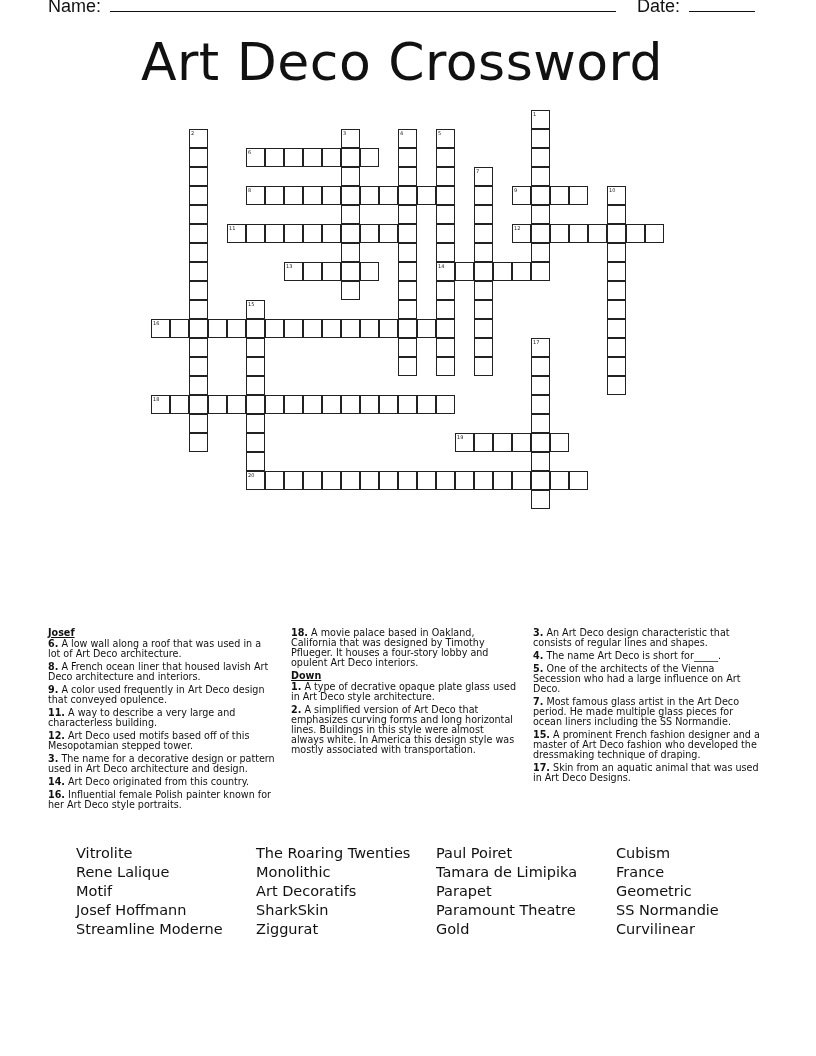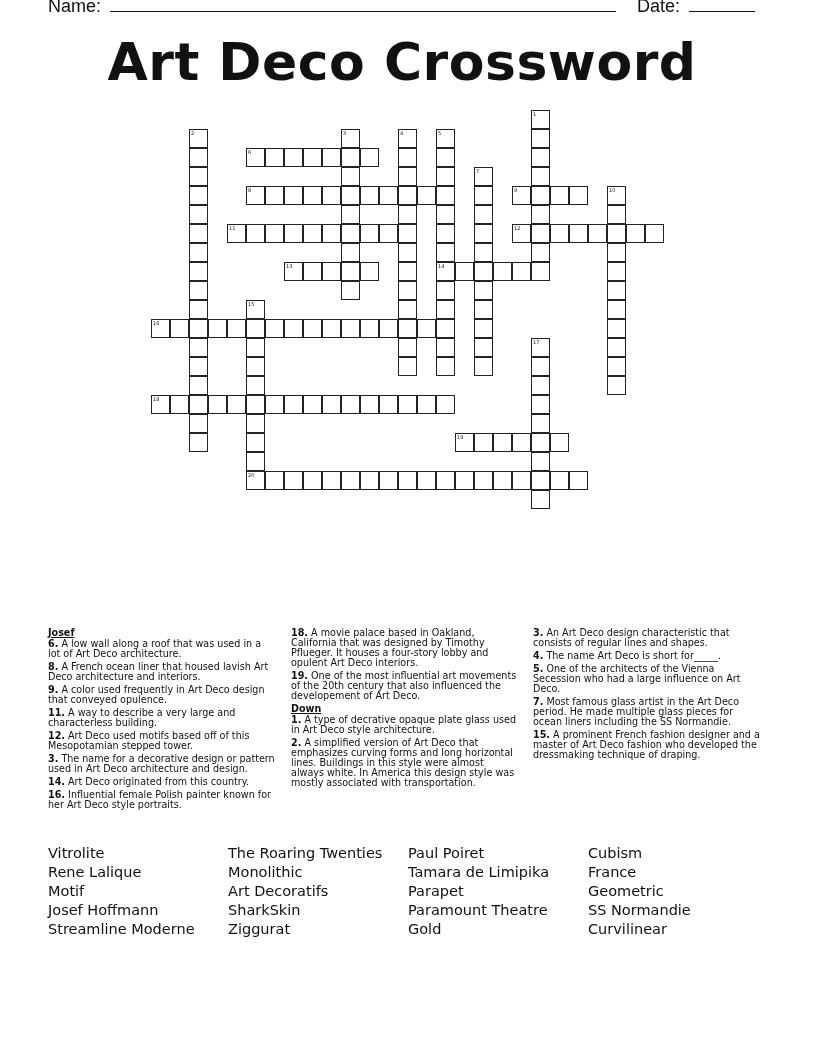--- a/index.html
+++ b/index.html
@@ -1,32 +1,32 @@
 <!DOCTYPE html>
 <html><head>
 <meta charset="utf-8">
 <style>
   html, body { margin:0; padding:0; background:#fff; }
   body { width:816px; height:1056px; position:relative; overflow:hidden; font-family:"Liberation Sans", sans-serif; color:#111; }
   .header-line { position:absolute; top:-4px; left:48px; font-size:18px; font-family:"Liberation Sans", sans-serif; white-space:nowrap; }
   .header-line .blank { display:inline-block; border-bottom:1px solid #111; height:14px; vertical-align:baseline; }
-  .title { position:absolute; top:32px; left:0; width:804px; text-align:center; font-size:52px; font-family:"DejaVu Sans", sans-serif; font-weight:700; letter-spacing:0.5px; }
+  .title { position:absolute; top:32px; left:0; width:804px; text-align:center; font-size:52px; font-family:"DejaVu Sans", sans-serif; font-weight:400; letter-spacing:0.5px; }
   #grid { position:absolute; left:0; top:0; }
   .cell { position:absolute; width:19px; height:19px; box-sizing:border-box; border:1.4px solid #222; background:#fff; }
   .cell .num { position:absolute; top:0px; left:1px; font-size:5px; line-height:6px; font-family:"DejaVu Sans", sans-serif; color:#222; }
   .clues { position:absolute; top:628px; font-family:"DejaVu Sans", sans-serif; font-size:9.6px; line-height:10px; }
   .clues .hdr { font-weight:bold; text-decoration:underline; margin-bottom:1px; }
   .clues .clue { margin-bottom:3px; }
   .clues .clue b { font-weight:bold; }
   .col1 { left:48px; width:228px; }
   .col2 { left:291px; width:228px; }
   .col3 { left:533px; width:228px; }
   .wordbank { position:absolute; top:844px; left:48px; font-family:"DejaVu Sans", sans-serif; font-size:14.5px; }
   .wordbank .hdr { font-weight:bold; text-decoration:underline; margin-bottom:2px; }
-  .wb-grid { display:grid; grid-template-columns:180px 180px 180px 180px; row-gap:1px; }
+  .wb-grid { display:grid; grid-template-columns:180px 180px 180px 180px; row-gap:1px;margin-left:28px; }
   .wb-grid div { line-height:18px; white-space:nowrap; }
 </style>
 </head>
 <body>
 
 <div class="header-line">
   <span>Name:</span>
   <span class="blank" style="width:506px;margin-left:4px;"></span>
   <span style="margin-left:16px;">Date:</span>
   <span class="blank" style="width:66px;margin-left:4px;"></span>
@@ -273,35 +273,35 @@
       <div class="clue"><b>11.</b><span> A way to describe a very large and characterless building.</span></div>
       <div class="clue"><b>12.</b><span> Art Deco used motifs based off of this Mesopotamian stepped tower.</span></div>
       <div class="clue"><b>3.</b><span> The name for a decorative design or pattern used in Art Deco architecture and design.</span></div>
       <div class="clue"><b>14.</b><span> Art Deco originated from this country.</span></div>
       <div class="clue"><b>16.</b><span> Influential female Polish painter known for her Art Deco style portraits.</span></div>
     </div>
 </div>
 <div class="clues col2">
   <div id="clue-col2a">
       <div class="clue"><b>18.</b><span> A movie palace based in Oakland, California that was designed by Timothy Pflueger. It houses a four-story lobby and opulent Art Deco interiors.</span></div>
-      <div class="clue"><b>19.</b><span> One of the most influential art movements of the 20th century that also influenced the developement of Art Deco.</span></div>
     </div>
   <div class="hdr">Down</div>
   <div id="clue-col2b">
       <div class="clue"><b>1.</b><span> A type of decrative opaque plate glass used in Art Deco style architecture.</span></div>
       <div class="clue"><b>2.</b><span> A simplified version of Art Deco that emphasizes curving forms and long horizontal lines. Buildings in this style were almost always white. In America this design style was mostly associated with transportation.</span></div>
     </div>
 </div>
 <div class="clues col3">
   <div id="clue-col3">
       <div class="clue"><b>3.</b><span> An Art Deco design characteristic that consists of regular lines and shapes.</span></div>
       <div class="clue"><b>4.</b><span> The name Art Deco is short for_____.</span></div>
       <div class="clue"><b>5.</b><span> One of the architects of the Vienna Secession who had a large influence on Art Deco.</span></div>
       <div class="clue"><b>7.</b><span> Most famous glass artist in the Art Deco period. He made multiple glass pieces for ocean liners including the SS Normandie.</span></div>
       <div class="clue"><b>15.</b><span> A prominent French fashion designer and a master of Art Deco fashion who developed the dressmaking technique of draping.</span></div>
+      <div class="clue"><b>17.</b><span> Skin from an aquatic animal that was used in Art Deco Designs.</span></div>
     </div>
 </div>
 
 <div class="wordbank">
   <div class="wb-grid" id="wb-grid">
       <div>Vitrolite</div>
       <div>The Roaring Twenties</div>
       <div>Paul Poiret</div>
       <div>Cubism</div>
       <div>Rene Lalique</div>

